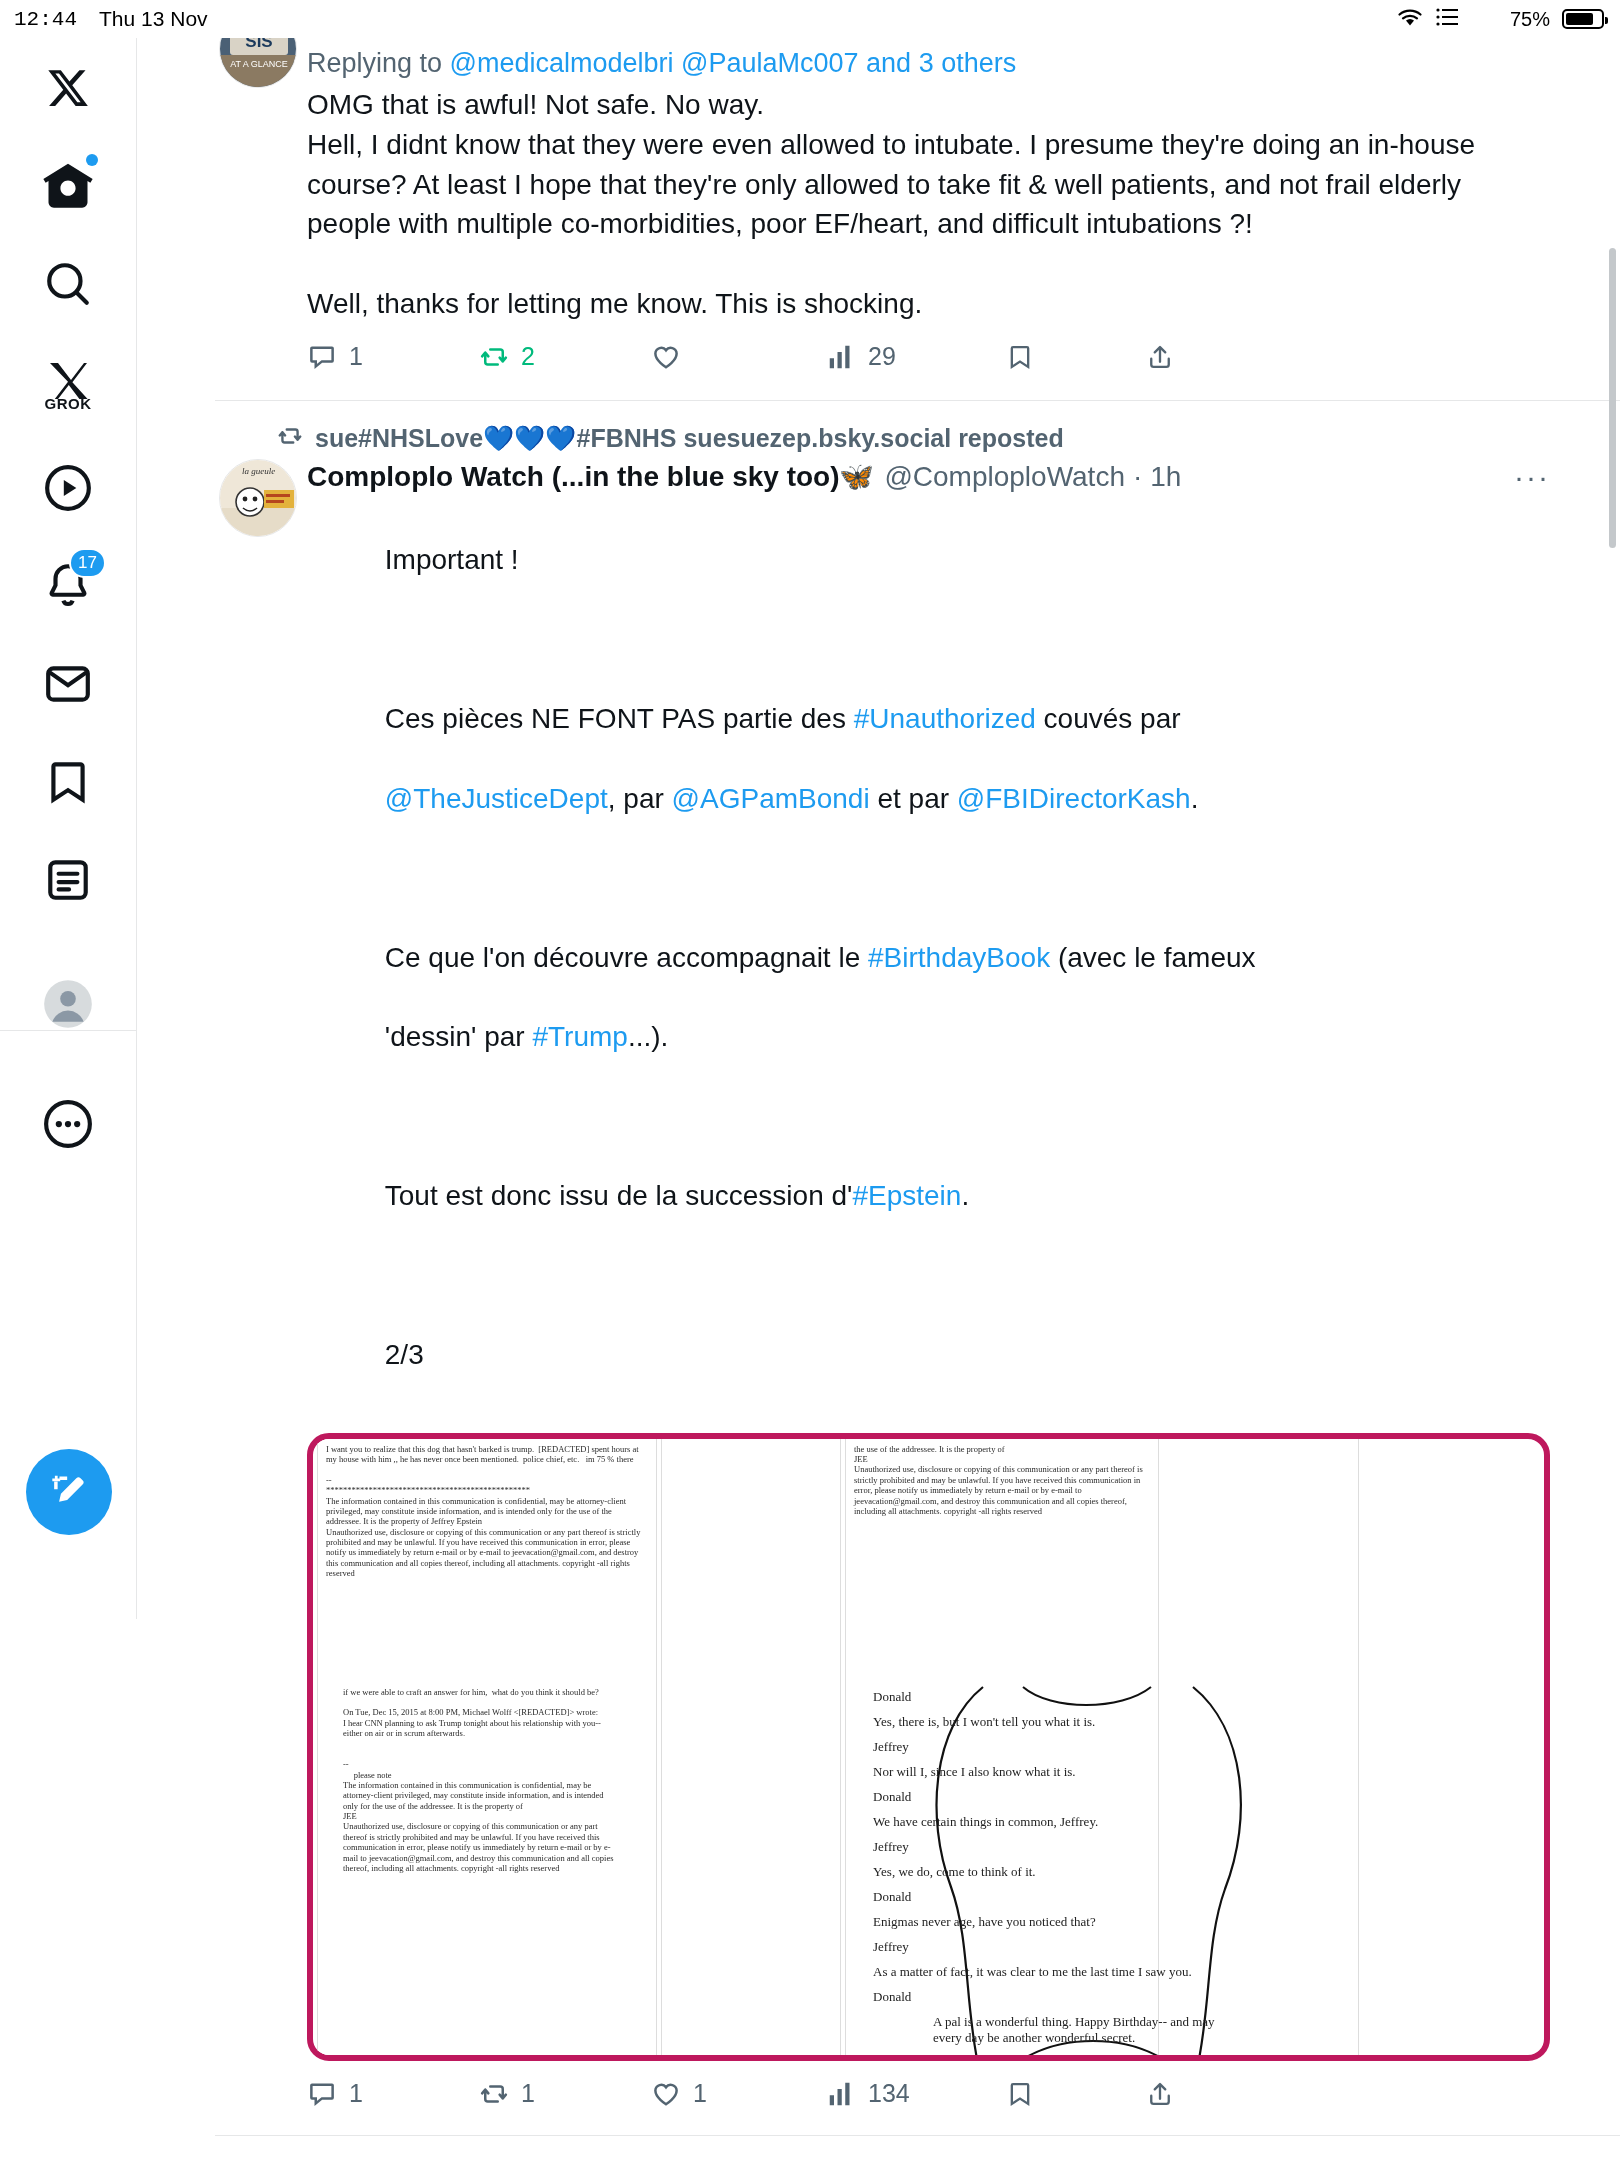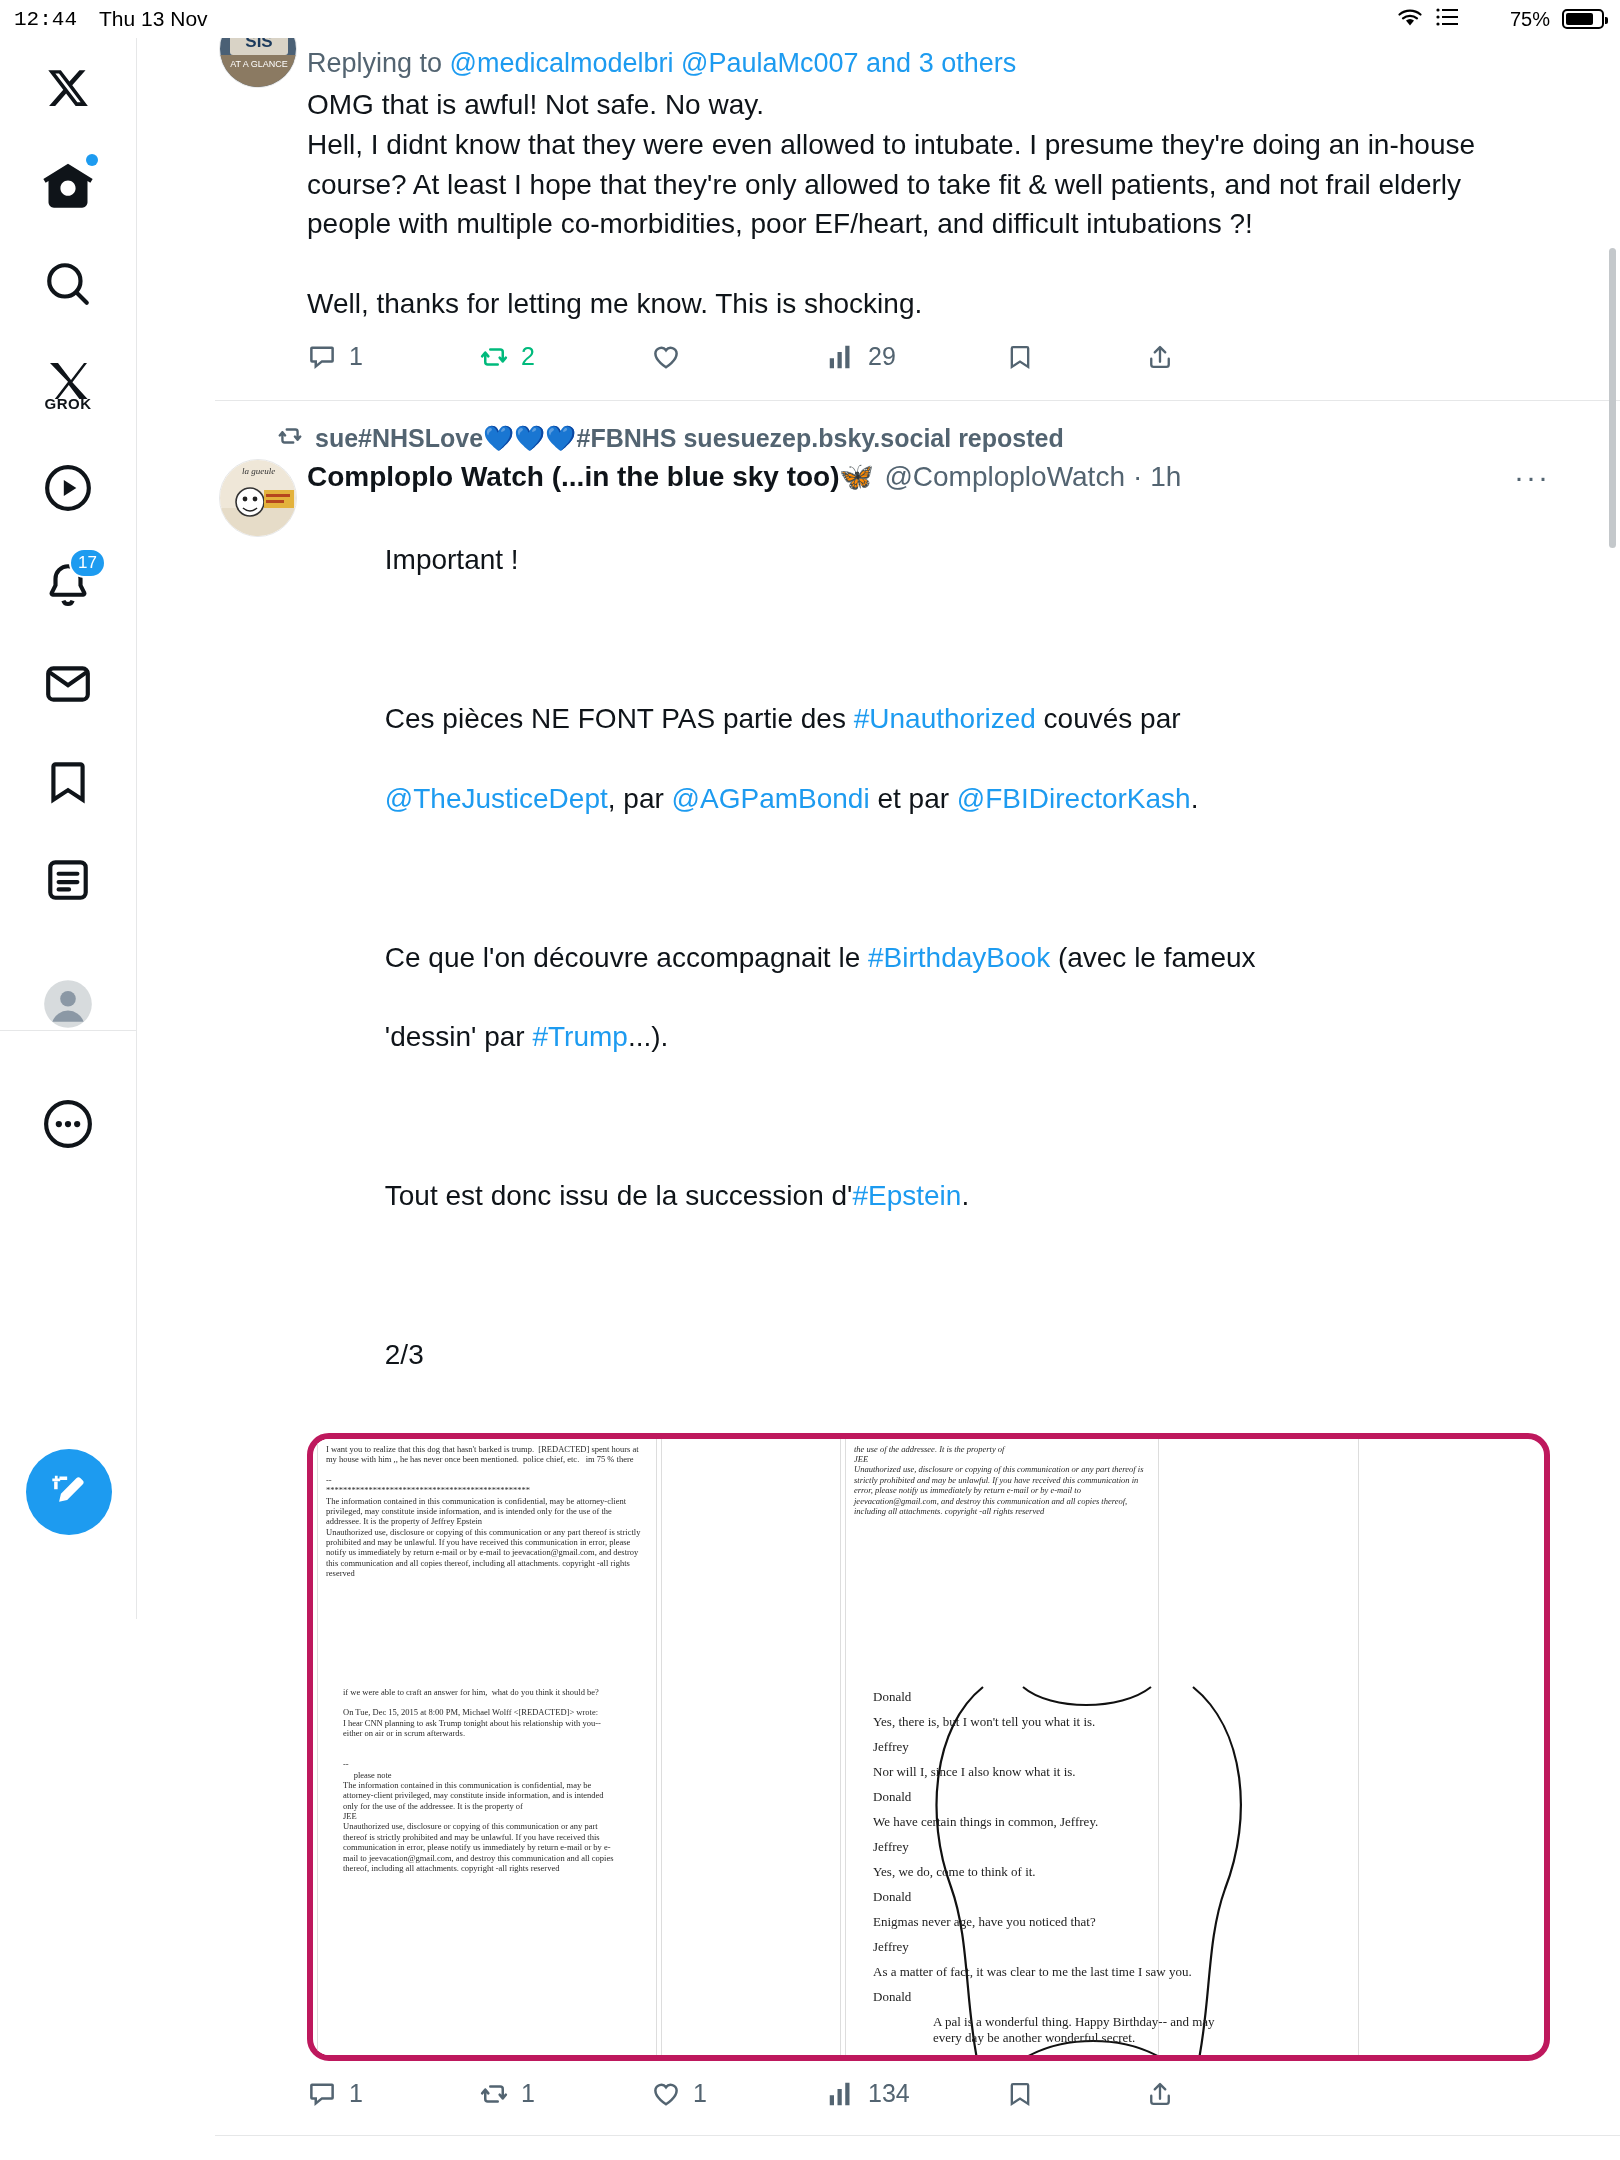--- a/index.html
+++ b/index.html
@@ -407,21 +407,21 @@
         <div class="media">
           <div class="doc-page" style="left:4px; top:-2px; width:340px; height:632px;">
             <div class="doc-txt">I want you to realize that this dog that hasn't barked is trump.  [REDACTED] spent hours at my house with him ,, he has never once been mentioned.  police chief, etc.   im 75 % there
 
 --
 ************************************************
 The information contained in this communication is confidential, may be attorney-client privileged, may constitute inside information, and is intended only for the use of the addressee. It is the property of Jeffrey Epstein
 Unauthorized use, disclosure or copying of this communication or any part thereof is strictly prohibited and may be unlawful. If you have received this communication in error, please notify us immediately by return e-mail or by e-mail to jeevacation@gmail.com, and destroy this communication and all copies thereof, including all attachments. copyright -all rights reserved</div>
           </div>
           <div class="doc-page" style="left:348px; top:-2px; width:180px; height:632px;"></div>
-          <div class="doc-page" style="left:532px; top:-2px; width:314px; height:632px;font-style:italic;">
+          <div class="doc-page" style="left:532px; top:-2px; width:314px; height:632px;">
             <div class="doc-txt">the use of the addressee. It is the property of
 JEE
 Unauthorized use, disclosure or copying of this communication or any part thereof is strictly prohibited and may be unlawful. If you have received this communication in error, please notify us immediately by return e-mail or by e-mail to jeevacation@gmail.com, and destroy this communication and all copies thereof, including all attachments. copyright -all rights reserved</div>
           </div>
           <div class="doc-page" style="left:866px; top:-2px; width:180px; height:632px; border-left:none;"></div>
 
           <div class="doc-page" style="left:22px; top:242px; width:290px; height:380px; border:none;">
             <div class="doc-txt">if we were able to craft an answer for him,  what do you think it should be?
 
 On Tue, Dec 15, 2015 at 8:00 PM, Michael Wolff &lt;[REDACTED]&gt; wrote:

